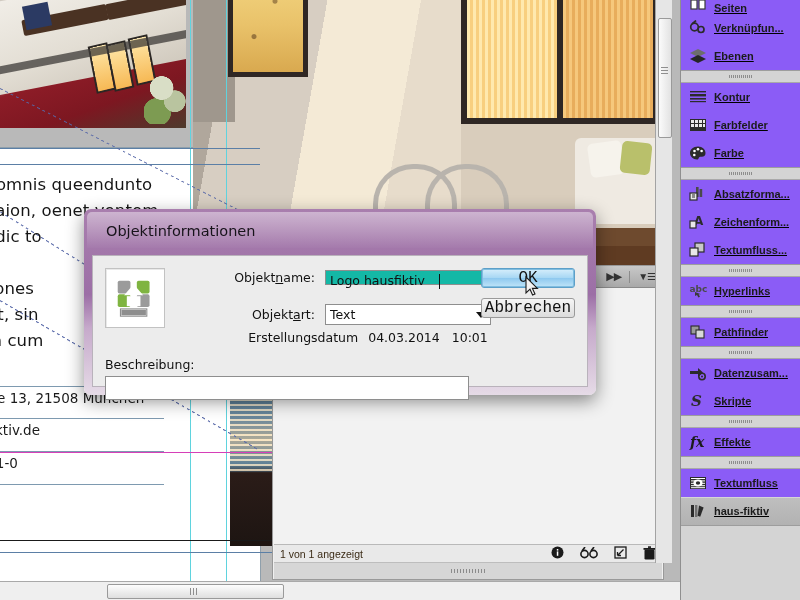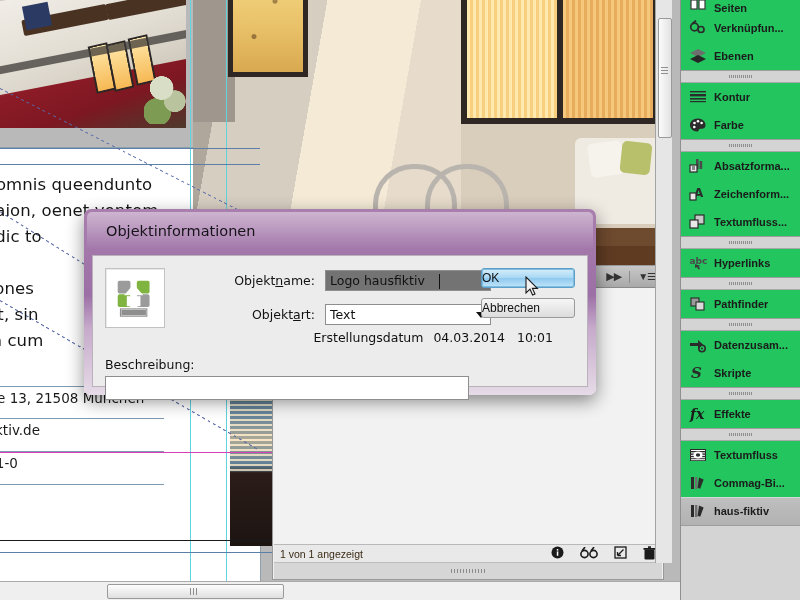--- a/index.html
+++ b/index.html
@@ -118,21 +118,21 @@
         background:repeating-linear-gradient(180deg,#8e8e8e 0 1px,transparent 1px 3px);}
   .hscroll{position:absolute;left:0;bottom:0;width:680px;height:18px;background:#efefef;border-top:1px solid #a9a9a9;}
   .hscroll .thumb{position:absolute;left:107px;top:2px;width:175px;height:13px;
         background:linear-gradient(180deg,#fdfdfd,#dfdfdf);border:1px solid #9a9a9a;border-radius:2px;}
   .hscroll .thumb .lines{position:absolute;left:82px;top:3px;width:9px;height:7px;
         background:repeating-linear-gradient(90deg,#8e8e8e 0 1px,transparent 1px 3px);}
 
   
   .dock{position:absolute;left:680px;top:0;width:120px;height:600px;background:#d4d4d4;
         border-left:1px solid #8f8f8f;box-sizing:border-box;}
-  .dock-group{background:#22c55e;border-bottom:1px solid #9d9d9d;}
+  .dock-group{background:#8b5cf6;border-bottom:1px solid #9d9d9d;text-decoration:underline;}
   .dock-sep{height:11px;background:#d4d4d4;display:flex;align-items:center;justify-content:center;
         border-bottom:1px solid #a9a9a9;}
   .dock-sep .dots{width:24px;height:3px;background:repeating-linear-gradient(90deg,#8d8d8d 0 1px,transparent 1px 2px);}
   .dock-item{height:28px;display:flex;align-items:center;gap:7px;padding-left:8px;box-sizing:border-box;
         font-size:11px;color:#1b1b1b;font-weight:bold;font-family:"Liberation Sans",sans-serif;}
   .dock-item.active{background:linear-gradient(180deg,#bfbfbf,#b2b2b2);box-shadow:inset 0 1px 0 #d6d6d6;}
   .dock-item .ic{width:18px;height:16px;flex:0 0 18px;position:relative;}
   .dock-item .lbl{white-space:nowrap;overflow:hidden;}
 
   
@@ -148,36 +148,36 @@
   .dlg-inner{position:absolute;left:8px;top:38px;right:8px;bottom:8px;background:#ececec;
         border:1px solid #b9b2bb;box-sizing:border-box;margin-top:8px;}
 
   .thumb-box{position:absolute;left:12px;top:12px;width:58px;height:58px;background:#fff;
         border:1px solid #c2c2c2;box-shadow:inset 1px 1px 0 #e9e9e9;}
   .logo{position:absolute;left:9px;top:9px;width:40px;height:40px;}
 
   .fld-row{position:absolute;display:flex;align-items:center;}
   .fld-label{font-size:12.5px;color:#121212;font-family:"DejaVu Sans",sans-serif;text-align:right;}
   .fld-label u{text-decoration:underline;}
-  .txtbox{width:166px;height:21px;background:#737373;border:1px solid #8e8e8e;box-sizing:border-box;
+  .txtbox{width:166px;height:15px;background:#14b8a6;border:1px solid #8e8e8e;box-sizing:border-box;
         font-size:12.5px;color:#111;font-family:"DejaVu Sans",sans-serif;padding:0 4px;line-height:20px;
         position:relative;}
   .caret{position:absolute;top:3px;width:1px;height:15px;background:#111;}
   .selbox{width:166px;height:21px;background:#fff;border:1px solid #8e8e8e;box-sizing:border-box;
         font-size:12.5px;color:#111;font-family:"DejaVu Sans",sans-serif;padding:0 4px;line-height:20px;
         display:flex;align-items:center;justify-content:space-between;}
   .caret-dn{width:0;height:0;border-left:5px solid transparent;border-right:5px solid transparent;
         border-top:6px solid #111;}
-  .created{position:absolute;left:90px;top:74px;width:370px;text-align:right;font-size:12.5px;color:#111;
+  .created{position:absolute;left:90px;top:74px;width:370px;text-align:center;font-size:12.5px;color:#111;
         font-family:"DejaVu Sans",sans-serif;}
   .desc-label{position:absolute;left:12px;top:101px;font-size:12.5px;color:#111;font-family:"DejaVu Sans",sans-serif;}
   .desc-box{position:absolute;left:12px;top:120px;width:362px;height:22px;background:#fff;border:1px solid #8e8e8e;}
 
-  .btn{position:absolute;width:94px;height:20px;font-size:12px;color:#111;
-        font-family:Liberation Sans, sans-serif;text-align:left;line-height:18px;border-radius:3px;box-sizing:border-box;}
+  .btn{position:absolute;width:94px;height:20px;font-size:16px;color:#111;
+        font-family:Liberation Mono, monospace;text-align:center;line-height:18px;border-radius:3px;box-sizing:border-box;}
   .btn-ok{left:388px;top:12px;background:linear-gradient(180deg,#d7eefb 0%,#a8d8f4 48%,#8fc9ef 52%,#bfe4f8 100%);
         border:1px solid #5d9fc8;box-shadow:0 0 0 1px #7fbde0 inset;}
   .btn-cancel{left:388px;top:42px;background:linear-gradient(180deg,#f6f6f6,#dcdcdc);border:1px solid #9a9a9a;}
 
   .cursor{position:absolute;left:525px;top:276px;width:14px;height:21px;}
 
   
   .nosel{user-select:none;}
 </style>
 </head>
@@ -341,20 +341,36 @@
           <span class="ic"><svg width="18" height="16" viewBox="0 0 18 16">
               <rect x="1" y="2" width="16" height="1.4" fill="#2b2b2b"></rect>
               <rect x="1" y="5" width="16" height="2.4" fill="#2b2b2b"></rect>
               <rect x="1" y="9" width="16" height="1.6" fill="#2b2b2b"></rect>
               <rect x="1" y="12" width="16" height="1.2" fill="#2b2b2b"></rect>
             </svg></span>
           <span class="lbl">Kontur</span>
         </div>
         <div class="dock-item">
           <span class="ic"><svg width="18" height="16" viewBox="0 0 18 16">
+              <rect x="1" y="2" width="16" height="12" fill="#2b2b2b"></rect>
+              <g fill="#e9e9e9">
+                <rect x="2" y="3" width="3" height="3"></rect>
+                <rect x="6" y="3" width="3" height="3"></rect>
+                <rect x="10" y="3" width="3" height="3"></rect>
+                <rect x="2" y="7" width="3" height="3"></rect>
+                <rect x="6" y="7" width="3" height="3"></rect>
+                <rect x="10" y="7" width="3" height="3"></rect>
+                <rect x="14" y="3" width="2" height="3"></rect>
+                <rect x="14" y="7" width="2" height="3"></rect>
+              </g>
+            </svg></span>
+          <span class="lbl">Farbfelder</span>
+        </div>
+        <div class="dock-item">
+          <span class="ic"><svg width="18" height="16" viewBox="0 0 18 16">
               <path d="M9 1.5 C4 1.5 1 4.5 1 8 C1 11.5 4 14.5 8 14.5 C10 14.5 9.4 12.5 10.6 12 C12 11.4 16.5 12.6 16.5 8 C16.5 4.5 13.5 1.5 9 1.5 Z" fill="#2b2b2b"></path>
               <circle cx="5.5" cy="6" r="1.3" fill="#fff"></circle>
               <circle cx="9" cy="4.3" r="1.3" fill="#fff"></circle>
               <circle cx="12.6" cy="6" r="1.3" fill="#fff"></circle>
               <circle cx="5.3" cy="10" r="1.3" fill="#fff"></circle>
             </svg></span>
           <span class="lbl">Farbe</span>
         </div>
       </div>
       <div class="dock-sep">
@@ -450,28 +466,20 @@
                 <rect x="2" y="3" width="14" height="1"></rect>
                 <rect x="2" y="5.4" width="14" height="1"></rect>
                 <rect x="2" y="7.8" width="14" height="1"></rect>
                 <rect x="2" y="10.2" width="14" height="1"></rect>
                 <rect x="2" y="12.2" width="14" height="1"></rect>
               </g>
               <ellipse cx="9" cy="8" rx="4.6" ry="3.4" fill="#fff"></ellipse>
               <ellipse cx="9" cy="8" rx="2.2" ry="1.7" fill="#2b2b2b"></ellipse>
             </svg></span>
           <span class="lbl">Textumfluss</span>
-        </div>
-        <div class="dock-item">
-          <span class="ic"><svg width="18" height="16" viewBox="0 0 18 16">
-              <path d="M2 2 h3 v12 h-3 z" fill="#2b2b2b"></path>
-              <path d="M6 2 h2.4 v12 h-2.4 z" fill="#6f6f6f"></path>
-              <path d="M10 2.6 l4.6 2 l-3.4 9.2 l-2.6 -1 z" fill="#2b2b2b"></path>
-            </svg></span>
-          <span class="lbl">Commag-Bi...</span>
         </div>
         <div class="dock-item active">
           <span class="ic"><svg width="18" height="16" viewBox="0 0 18 16">
               <path d="M2 2 h3 v12 h-3 z" fill="#2b2b2b"></path>
               <path d="M6 2 h2.4 v12 h-2.4 z" fill="#6f6f6f"></path>
               <path d="M10 2.6 l4.6 2 l-3.4 9.2 l-2.6 -1 z" fill="#2b2b2b"></path>
             </svg></span>
           <span class="lbl">haus-fiktiv</span>
         </div>
       </div>

